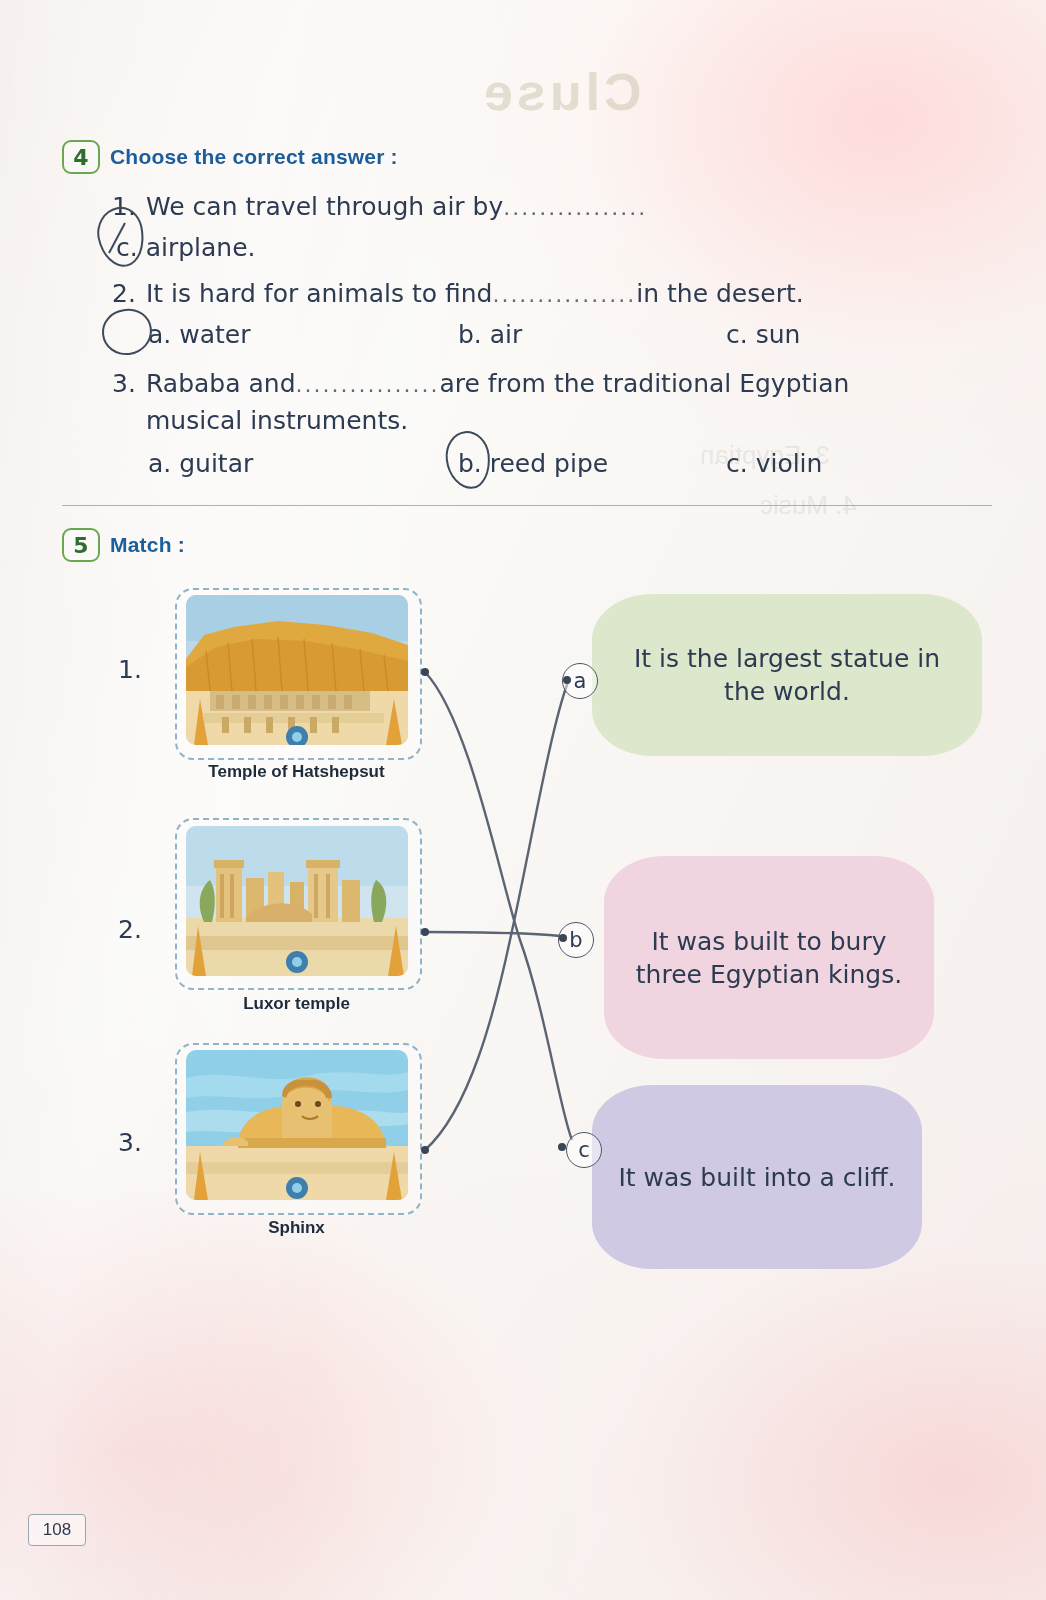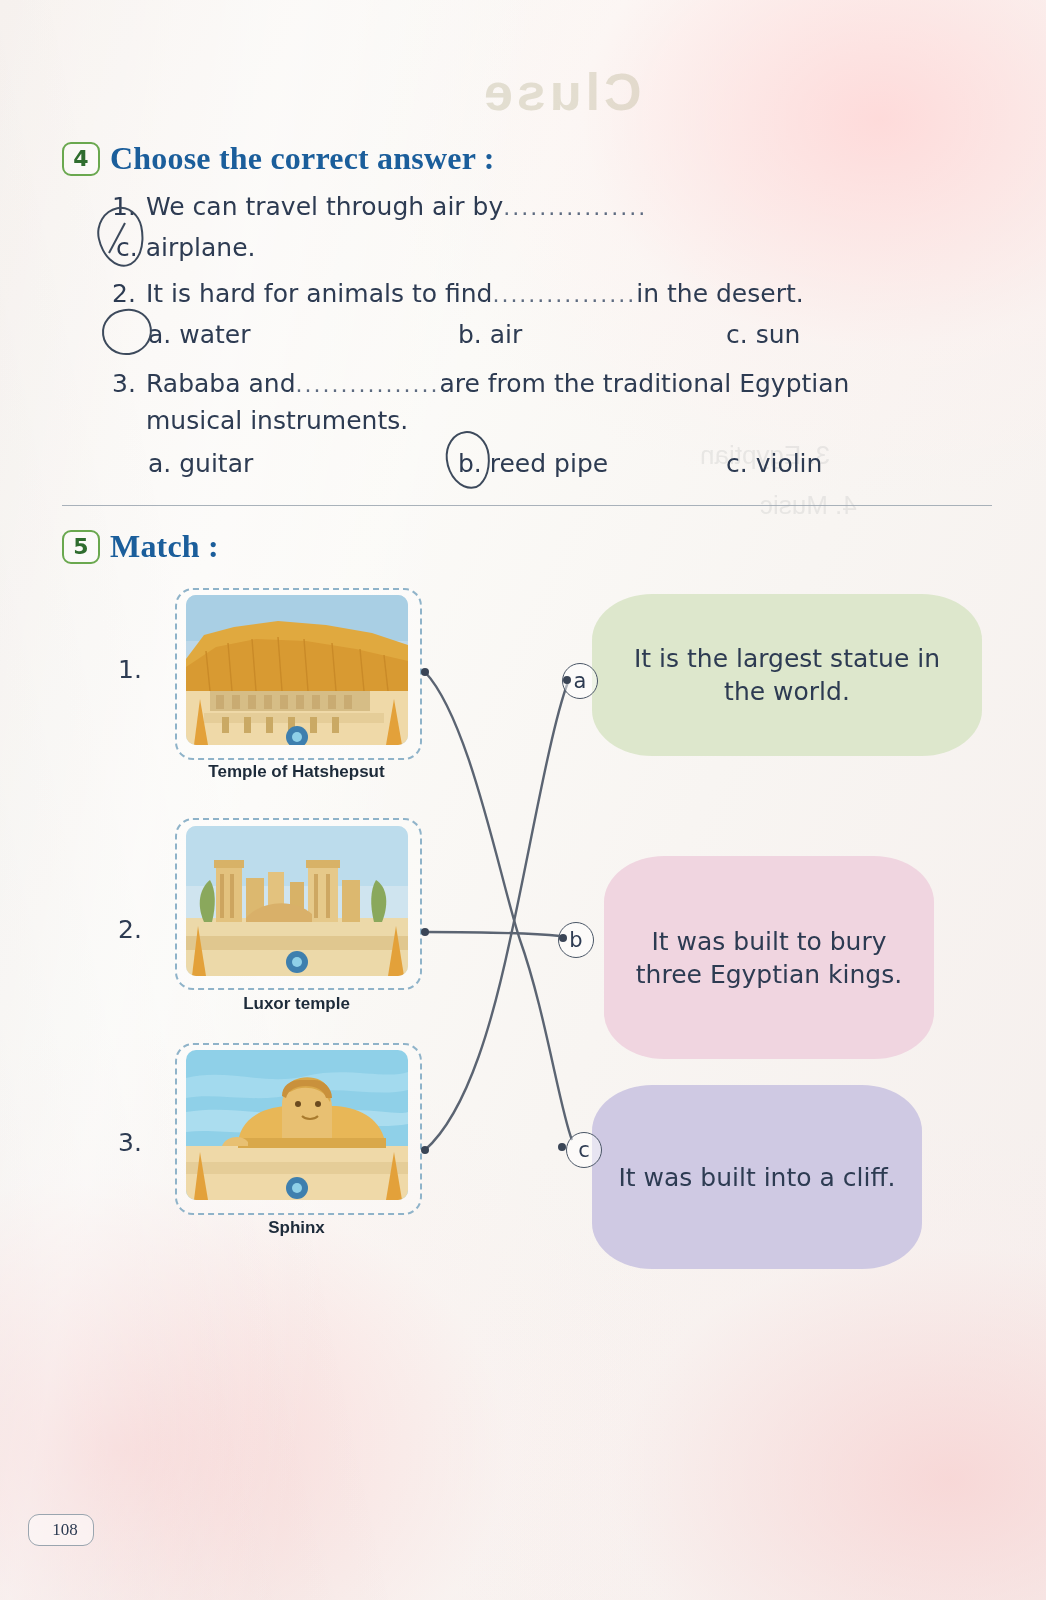--- a/index.html
+++ b/index.html
@@ -68,24 +68,24 @@
     color: #2f6d2f;
     font-size: 22px;
     font-weight: bold;
     display: flex;
     align-items: center;
     justify-content: center;
     background: rgba(255,255,255,0.35);
     font-family: "DejaVu Sans", sans-serif;
   }
   .ex-title {
-    font-size: 32px;
+    font-size: 21px;
     font-weight: bold;
     color: #1b5e9b;
-    font-family: Liberation Serif, serif;
+    font-family: Liberation Sans, sans-serif;
     letter-spacing: 0.2px;
   }
 
   
   .q-block {
     position: absolute;
     color: #2d3b52;
     font-size: 25px;
     line-height: 1.32;
     font-family: "DejaVu Sans", sans-serif;
@@ -240,29 +240,28 @@
     pointer-events: none;
   }
 
   .page-num {
     position: absolute;
     left: 28px;
     bottom: 54px;
     width: 56px;
     height: 30px;
     border: 1px solid #9aa5af;
-    border-radius: 11px;
+    border-radius: 4px;
     display: flex;
     align-items: center;
     justify-content: center;
     font-size: 17px;
     color: #2d3b52;
     background: rgba(255,255,255,0.45);
-    font-family: Liberation Serif, serif;
-    padding-left: 8px;
+    font-family: Liberation Sans, sans-serif;
   }
 </style>
 </head>
 <body>
 
 <div class="page">
   <div class="paper-sheen"></div>
 
   <div class="ghost ghost-title">Cluse</div>
   <div class="ghost ghost-line" style="top:440px; left:700px;">3. Egyptian</div>

